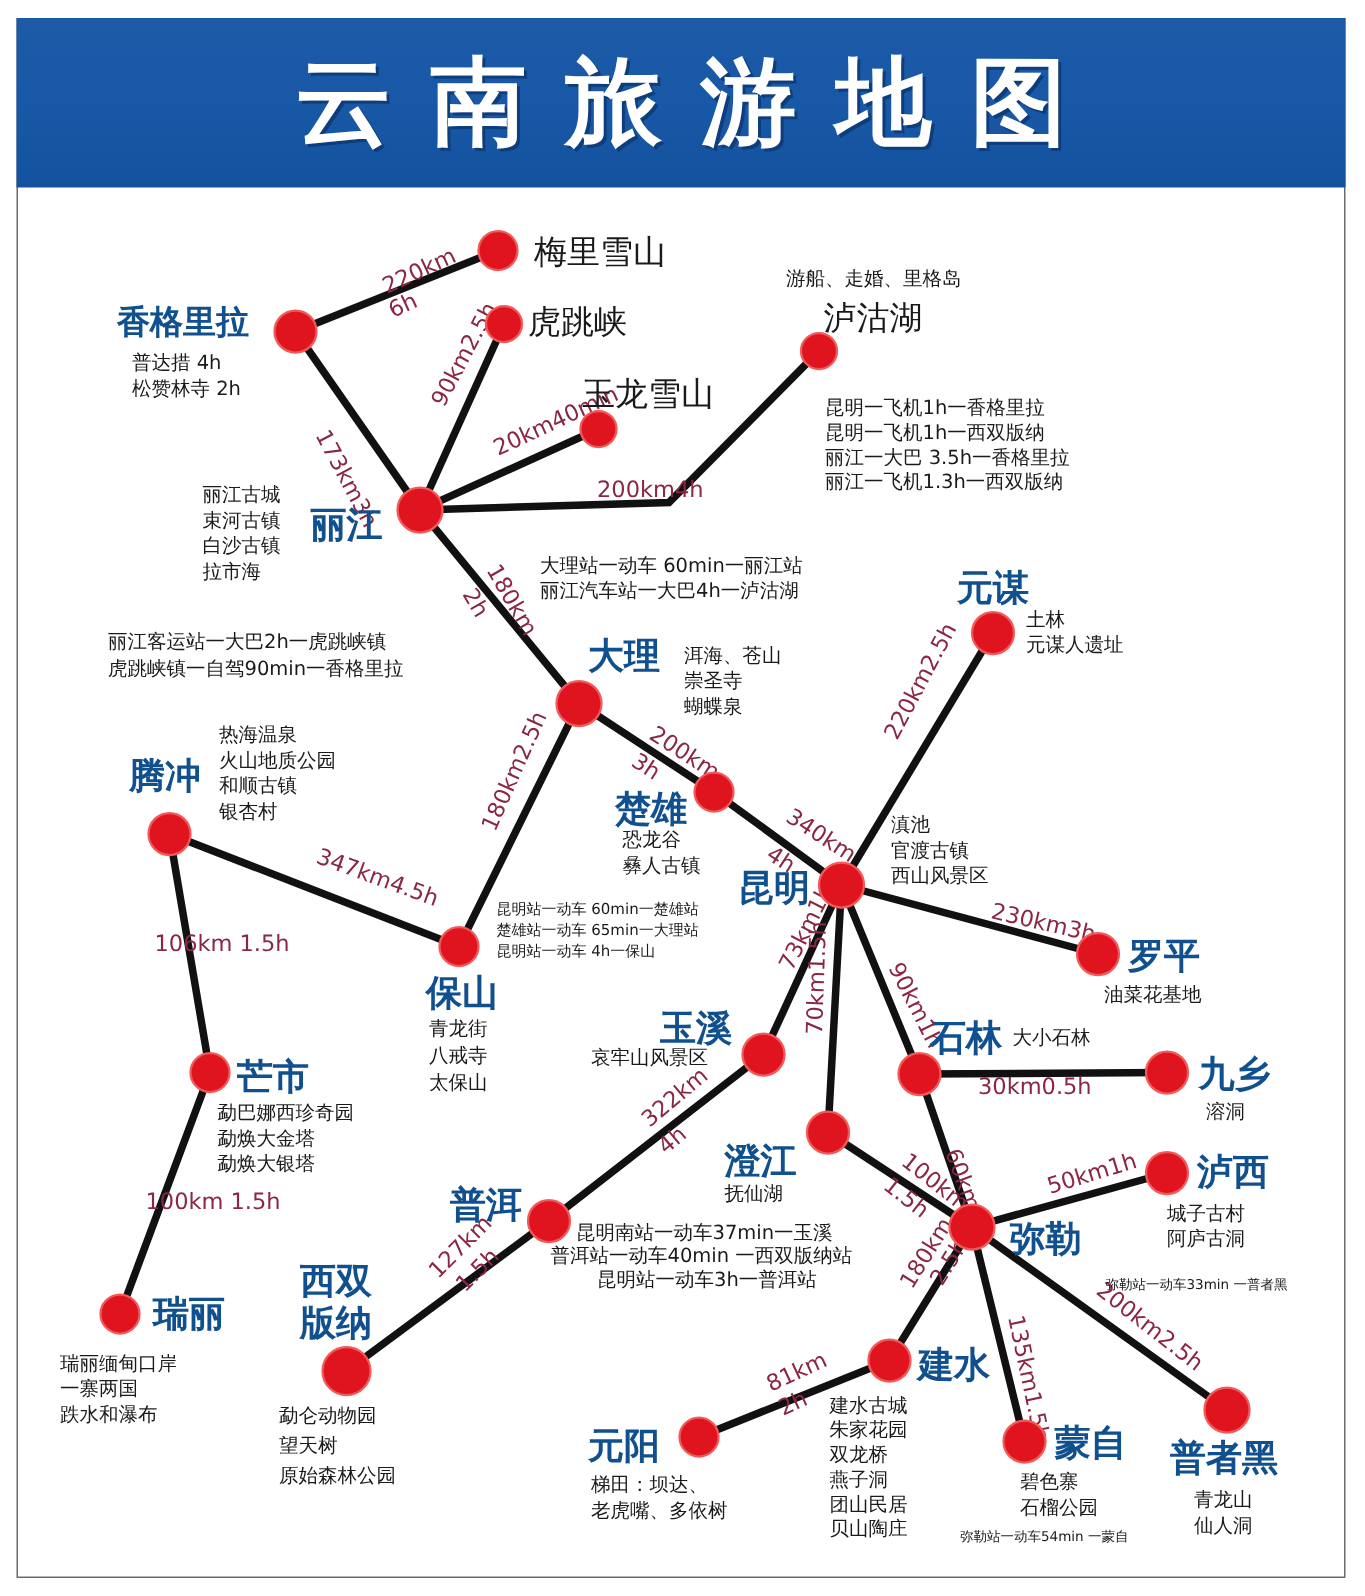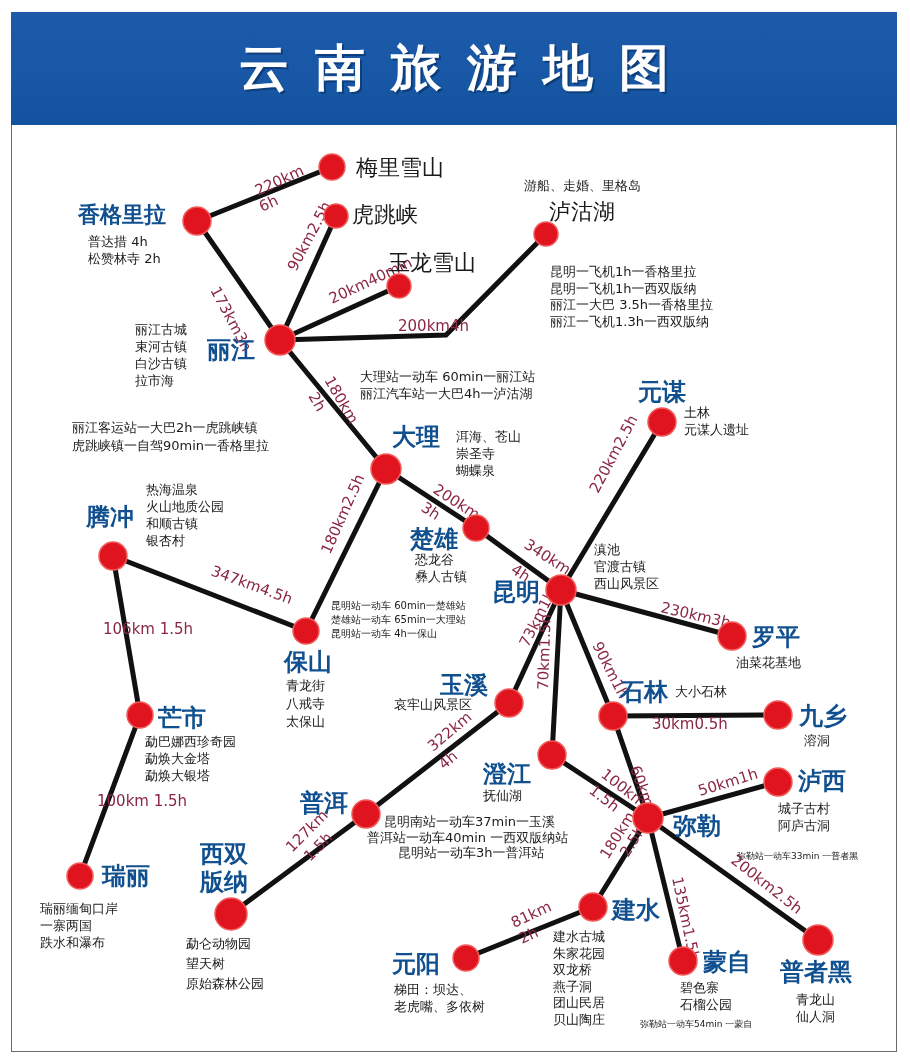--- a/index.html
+++ b/index.html
@@ -3,21 +3,21 @@
 <meta charset="utf-8">
 <style>
   html, body { margin:0; padding:0; background:#ffffff; }
   body { width:910px; height:1064px; position:relative; overflow:hidden;
          font-family:"DejaVu Sans", "Liberation Sans", sans-serif; }
   .frame { position:absolute; left:11px; top:12px; width:886px; height:1040px;
            border:1px solid #6a6a6a; box-sizing:border-box; background:#fff; }
   .banner { position:absolute; left:11px; top:12px; width:886px; height:113px;
             background:linear-gradient(#1d5aa8,#1858a6 50%,#13529e);
             display:flex; align-items:center; justify-content:center; }
-  .banner-title { color:#ffffff; font-size:50px; font-weight:bold; letter-spacing:26px;
+  .banner-title { color:#ffffff; font-size:64px; font-weight:bold; letter-spacing:26px;
                   font-family:"DejaVu Sans", sans-serif; padding-left:26px;
                   text-shadow:2px 2px 0 #0d3d7a; }
   svg#map { position:absolute; left:0; top:0; }
   .edge { stroke:#111; stroke-width:5; fill:none; stroke-linecap:round; }
   .node { fill:#e0141e; stroke:#f25a5a; stroke-width:1.5; }
   .city { fill:#11508f; font-weight:bold; font-family:"DejaVu Sans", sans-serif; }
   .poi { fill:#1a1a1a; font-family:"DejaVu Sans", sans-serif; }
   .dist { fill:#8a2742; font-family:"DejaVu Sans", sans-serif; }
   .note { fill:#1a1a1a; font-family:"DejaVu Sans", sans-serif; }
 </style>

